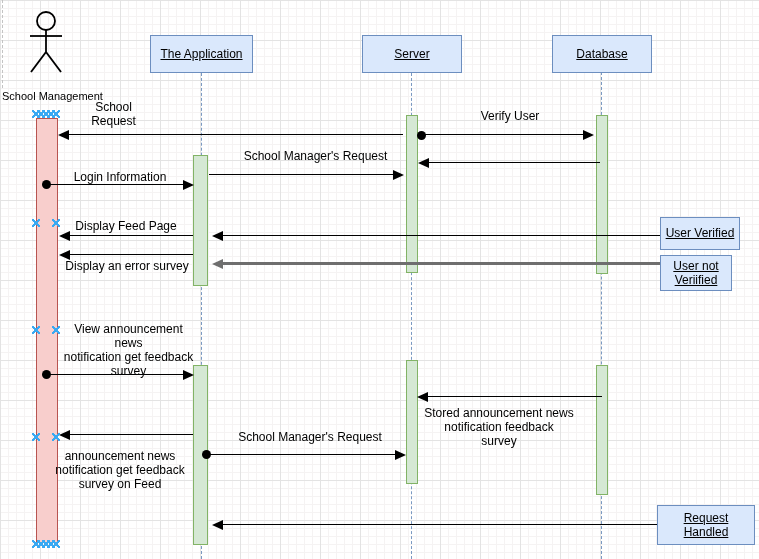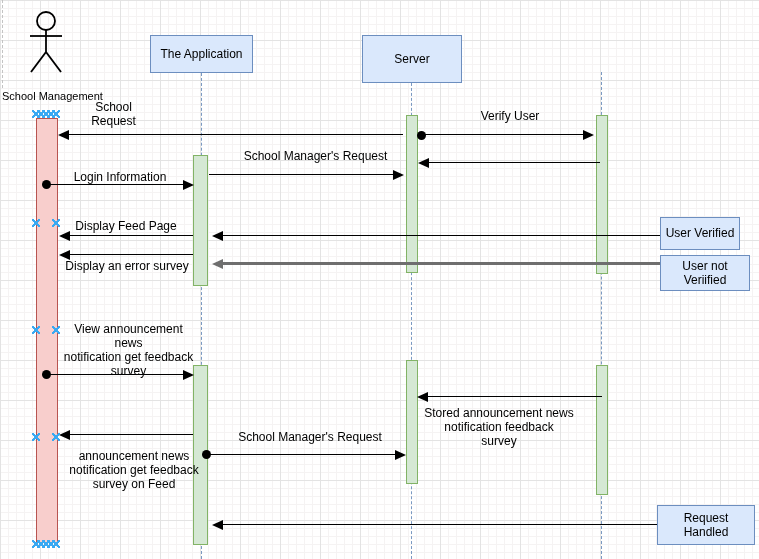--- a/index.html
+++ b/index.html
@@ -13,21 +13,21 @@
       linear-gradient(90deg,#f5f3f3 1px,transparent 1px);
     background-size:40px 40px,40px 40px,8px 8px,8px 8px;
   }
   .page-edge{position:absolute;width:0;border-left:1px dashed #c3c3c3;z-index:0;}
   .ll{position:absolute;width:0;border-left:1px dashed #7a99c2;z-index:1;}
   .bar{position:absolute;z-index:2;box-sizing:border-box;}
   .bar.g{background:#d5e8d4;border:1px solid #82b366;}
   .bar.r{background:#f8cecc;border:1px solid #b85450;}
   .box{position:absolute;background:#dae8fc;border:1px solid #6c8ebf;display:flex;
        align-items:center;justify-content:center;font-size:12px;line-height:1.2;
-       text-align:center;white-space:pre-line;z-index:4;box-sizing:border-box;}
+       text-align:center;white-space:pre-line;z-index:4;box-sizing:border-box;text-decoration:underline;}
   .ln{position:absolute;height:0;border-top:1.5px solid #000;z-index:3;}
   .ln.thick{border-top:3px solid #6e6e6e;}
   .ah-l{position:absolute;width:0;height:0;border-top:5px solid transparent;
         border-bottom:5px solid transparent;border-right:11px solid #000;z-index:3;}
   .ah-r{position:absolute;width:0;height:0;border-top:5px solid transparent;
         border-bottom:5px solid transparent;border-left:11px solid #000;z-index:3;}
   .ah-l.gray{border-right-color:#6e6e6e;}
   .dot{position:absolute;width:9px;height:9px;background:#000;border-radius:50%;z-index:3;}
   .lbl{position:absolute;font-size:12px;line-height:1.17;text-align:center;
        white-space:pre-line;z-index:4;}
@@ -48,21 +48,22 @@
   <svg class="actor-svg" style="left:27px;top:8px" width="40" height="68" viewBox="0 0 40 68">
     <circle cx="19" cy="13" r="9" fill="none" stroke="#000" stroke-width="1.8"></circle>
     <line x1="19" y1="22" x2="19" y2="44" stroke="#000" stroke-width="1.8"></line>
     <line x1="3" y1="28" x2="35" y2="28" stroke="#000" stroke-width="1.8"></line>
     <line x1="19" y1="44" x2="4" y2="64" stroke="#000" stroke-width="1.8"></line>
     <line x1="19" y1="44" x2="34" y2="64" stroke="#000" stroke-width="1.8"></line>
   </svg>
   <div class="actor-lbl" style="left:2px;top:90px">School Management</div>
 
   <div class="box" style="left:150px;top:35px;width:103px;height:38px">The Application</div>
-  <div class="box" style="left:362px;top:35px;width:100px;height:48px">Server</div>
+  <div class="box" style="left:362px;top:35px;width:100px;height:38px">Server</div>
+  <div class="box" style="left:552px;top:35px;width:100px;height:38px">Database</div>
 
   <div class="ll" style="left:201px;top:73px;height:486px"></div>
   <div class="ll" style="left:411px;top:73px;height:486px"></div>
   <div class="ll" style="left:601px;top:72px;height:487px"></div>
 
   <div class="bar r" style="left:36px;top:118px;width:22px;height:425px"></div>
   <div class="bar g" style="left:193px;top:155px;width:15px;height:131px"></div>
   <div class="bar g" style="left:193px;top:365px;width:15px;height:180px"></div>
   <div class="bar g" style="left:406px;top:115px;width:12px;height:158px"></div>
   <div class="bar g" style="left:406px;top:360px;width:12px;height:124px"></div>
@@ -116,39 +117,39 @@
   <div class="ln" style="left:221px;top:235px;width:439px"></div>
 
   <div class="ah-l" style="left:59px;top:250px"></div>
   <div class="ln" style="left:68px;top:254px;width:125px"></div>
   <div class="lbl" style="left:57px;top:259px;width:140px">Display an error survey</div>
 
   <div class="ah-l gray" style="left:212px;top:259px"></div>
   <div class="ln thick" style="left:221px;top:262px;width:439px"></div>
 
   <div class="box" style="left:660px;top:217px;width:80px;height:33px">User Verified</div>
-  <div class="box" style="left:660px;top:255px;width:90px;height:36px">User not
+  <div class="box" style="left:660px;top:255px;width:72px;height:36px">User not
 Veriified</div>
 
   <div class="lbl" style="left:61px;top:322px;width:135px">View announcement news
 notification get feedback
 survey</div>
   <div class="dot" style="left:42px;top:370px"></div>
   <div class="ln" style="left:47px;top:374px;width:138px"></div>
   <div class="ah-r" style="left:183px;top:370px"></div>
 
   <div class="ah-l" style="left:417px;top:392px"></div>
   <div class="ln" style="left:426px;top:396px;width:176px"></div>
   <div class="lbl" style="left:420px;top:406px;width:158px">Stored announcement news
 notification feedback
 survey</div>
 
   <div class="ah-l" style="left:59px;top:430px"></div>
   <div class="ln" style="left:68px;top:434px;width:125px"></div>
-  <div class="lbl" style="left:64px;top:449px;width:140px">announcement news
+  <div class="lbl" style="left:50px;top:449px;width:140px">announcement news
 notification get feedback
 survey  on Feed</div>
 
   <div class="lbl" style="left:224px;top:430px;width:172px">School Manager's Request</div>
   <div class="dot" style="left:202px;top:450px"></div>
   <div class="ln" style="left:207px;top:454px;width:190px"></div>
   <div class="ah-r" style="left:395px;top:450px"></div>
 
   <div class="ah-l" style="left:212px;top:520px"></div>
   <div class="ln" style="left:221px;top:524px;width:436px"></div>

